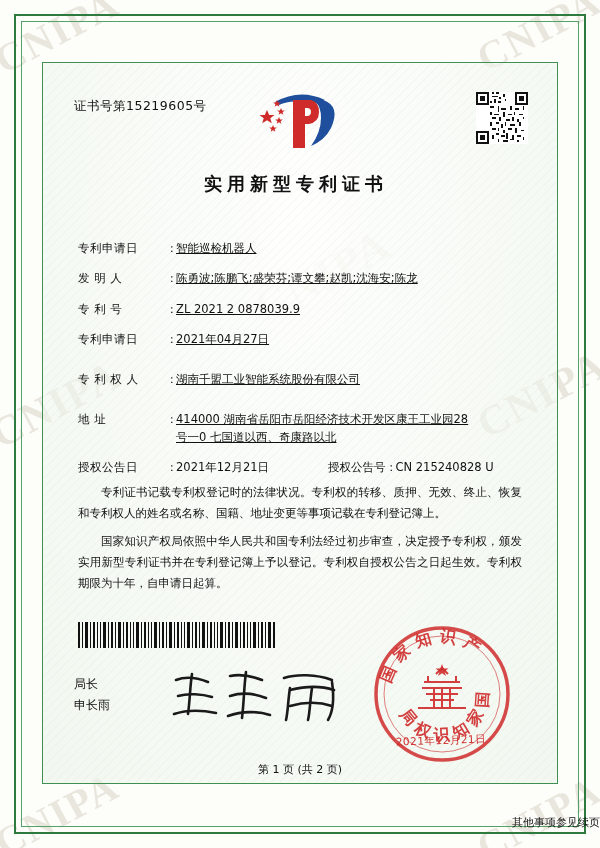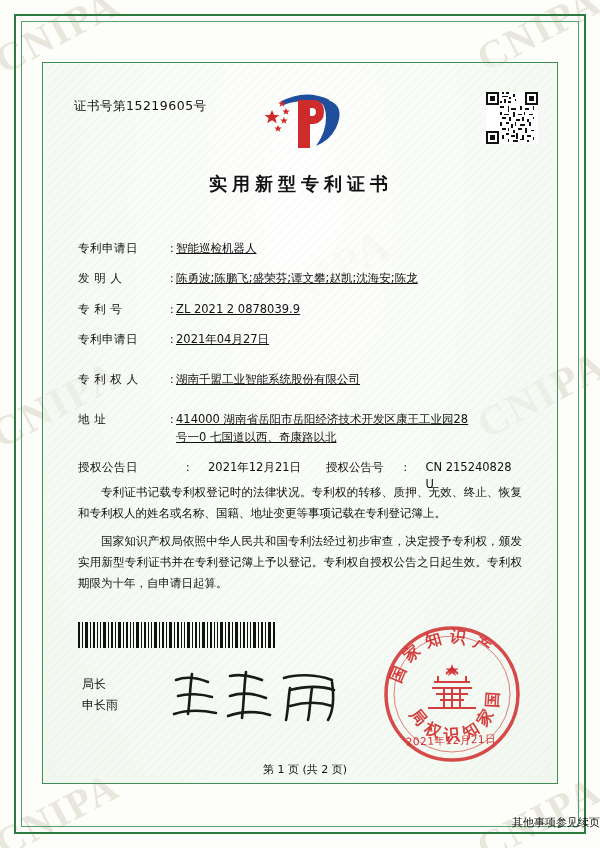--- a/index.html
+++ b/index.html
@@ -73,21 +73,21 @@
     border: 2px solid #2f7a3f;
   }
   .corner.tl { left: 14px; top: 14px; border-right: none; border-bottom: none; }
   .corner.tr { right: 14px; top: 14px; border-left: none; border-bottom: none; }
   .corner.bl { left: 14px; bottom: 14px; border-right: none; border-top: none; }
   .corner.br { right: 14px; bottom: 14px; border-left: none; border-top: none; }
 
   .content {
     position: absolute;
     left: 42px; top: 62px;
-    width: 516px; height: 781px; padding-left: 10px;
+    width: 516px; height: 781px;
   }
 
   .cert-no {
     position: absolute;
     left: 32px; top: 36px;
     font-family: "DejaVu Sans", sans-serif;
     font-size: 12.5px;
     color: #111;
     letter-spacing: 0.5px;
   }
@@ -153,21 +153,20 @@
     display: block;
   }
 
   .tworow {
     display: flex;
     margin-bottom: 13px;
     line-height: 1.5;
   }
   .tworow .cell {
     display: flex;
-    gap: 16px;
   }
   .tworow .cell.left { width: 250px; }
 
   .paras {
     position: absolute;
     left: 36px;
     top: 420px;
     width: 444px;
     font-size: 11.5px;
     line-height: 1.85;
@@ -182,21 +181,21 @@
   .barcode {
     position: absolute;
     left: 36px;
     top: 560px;
     height: 26px;
     width: 200px;
   }
 
   .sign-block {
     position: absolute;
-    left: 40px;
+    left: 32px;
     top: 612px;
     font-size: 12px;
     line-height: 1.75;
     color: #111;
   }
 
   .signature {
     position: absolute;
     left: 126px;
     top: 604px;

